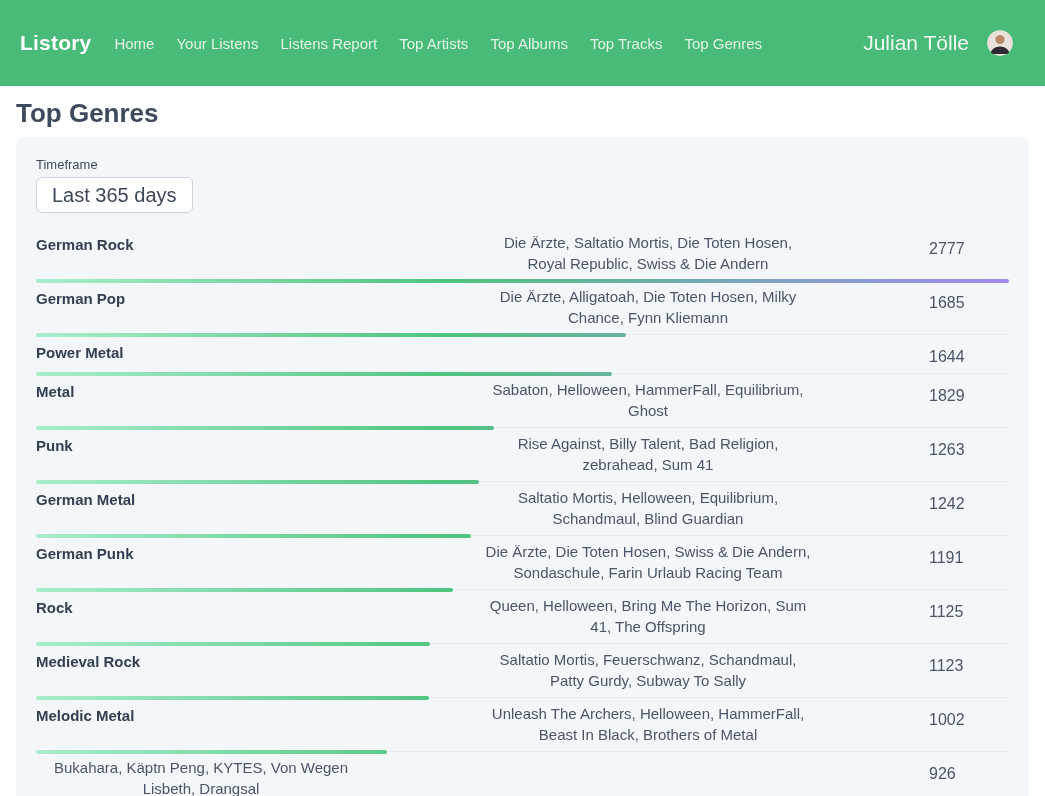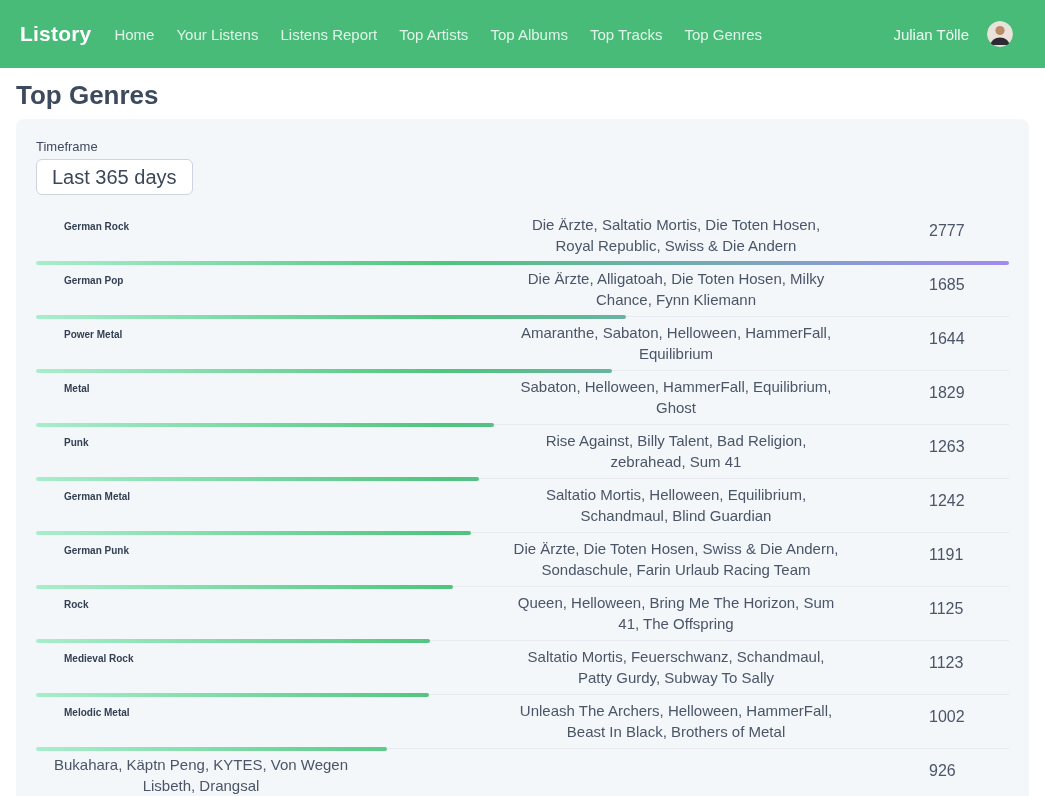--- a/index.html
+++ b/index.html
@@ -4,38 +4,38 @@
 <style>
   * { box-sizing: border-box; margin: 0; padding: 0; }
   html, body {
     width: 1045px; height: 796px; overflow: hidden;
     background: #ffffff;
     font-family: "Liberation Sans", sans-serif;
     color: #4a5568;
   }
   
   nav.navbar {
-    height: 68px;
+    height: 86px;
     display: flex; align-items: center;
     padding: 0 32px 0 20px;
   }
   .brand {
     font-size: 21px; font-weight: 700; color: #ffffff;
     text-decoration: none; margin-right: 23px; letter-spacing: 0.2px;
     cursor: pointer;
   }
   .nav-links { display: flex; align-items: flex-start; }
   .nav-link {
     font-size: 15px; color: rgba(255,255,255,0.84);
     text-decoration: none; margin-right: 22px; cursor: pointer;
     white-space: nowrap;
   }
   .nav-spacer { flex: 1; }
   .user-name {
-    font-size: 15px; color: rgba(255,255,255,0.92);
+    font-size: 21px; color: rgba(255,255,255,0.92);
     margin-right: 18px; cursor: pointer; white-space: nowrap;
   }
   .avatar {
     width: 26px; height: 26px; border-radius: 50%;
     overflow: hidden; display: inline-block; cursor: pointer;
     flex: 0 0 26px;
   }
   
   main { padding: 0 16px; }
   h1.page-title {
@@ -68,24 +68,23 @@
   
   .genres-table { margin-top: 14px; }
   .row {
     position: relative;
     border-bottom: 1px solid #e7ebf0;
     padding: 5px 0 6px 0;
   }
   .row-content { display: flex; align-items: flex-start; }
   .genre {
     flex: 0 0 447px;
-    font-size: 10px; line-height: 21px;
+    font-size: 15px; line-height: 21px;
     font-weight: 700; color: #333f52;
     padding-top: 2px;
-    margin-left: 28px;
   }
   .artists {
     flex: 0 0 330px;
     font-size: 15px; line-height: 21px;
     color: #4a5568;
     text-align: center;
   }
   .count {
     margin-left: auto;
     flex: 0 0 80px;
@@ -164,21 +163,20 @@
       <div class="count">1685</div>
     </div>
     <div class="bar-track">
       <div class="bar-fill" style="width: 60.677%; background-image: linear-gradient(90deg, rgb(169, 237, 204) 0%, rgb(79, 197, 125) 42%, rgb(161, 138, 242) 100%); background-size: 164.807% 100%;"></div>
     </div>
   </div>
 
   <div class="row">
     <div class="row-content">
       <div class="genre">Power Metal</div>
-      <div class="artists">Amaranthe, Sabaton, Helloween, HammerFall, Equilibrium</div>
       <div class="count">1644</div>
     </div>
     <div class="bar-track">
       <div class="bar-fill" style="width: 59.2006%; background-image: linear-gradient(90deg, rgb(169, 237, 204) 0%, rgb(79, 197, 125) 42%, rgb(161, 138, 242) 100%); background-size: 168.917% 100%;"></div>
     </div>
   </div>
 
   <div class="row">
     <div class="row-content">
       <div class="genre">Metal</div>

